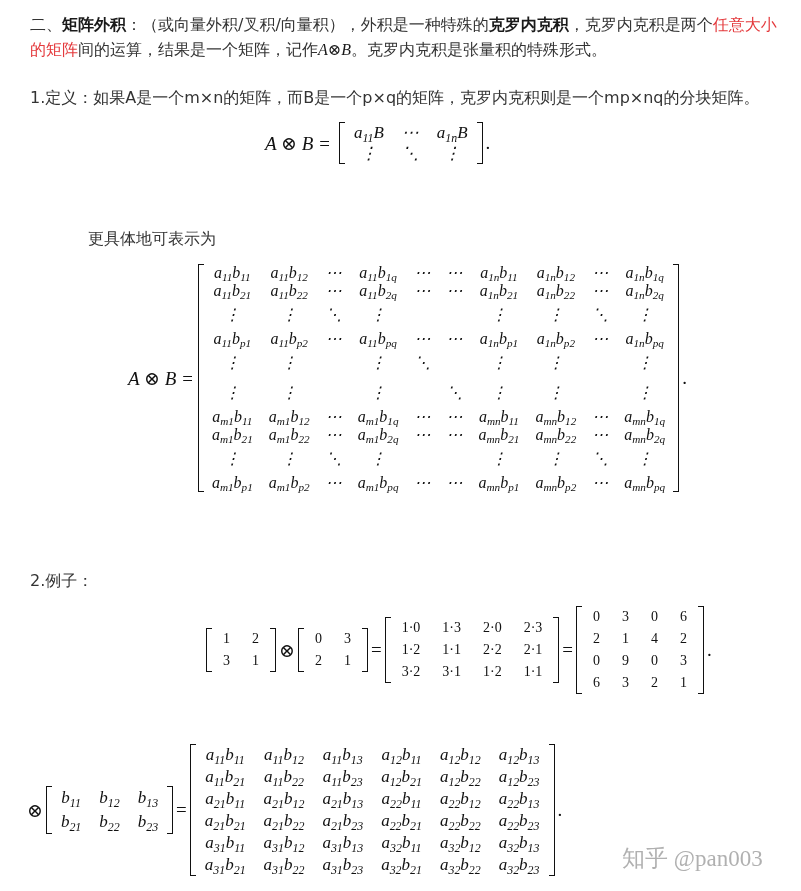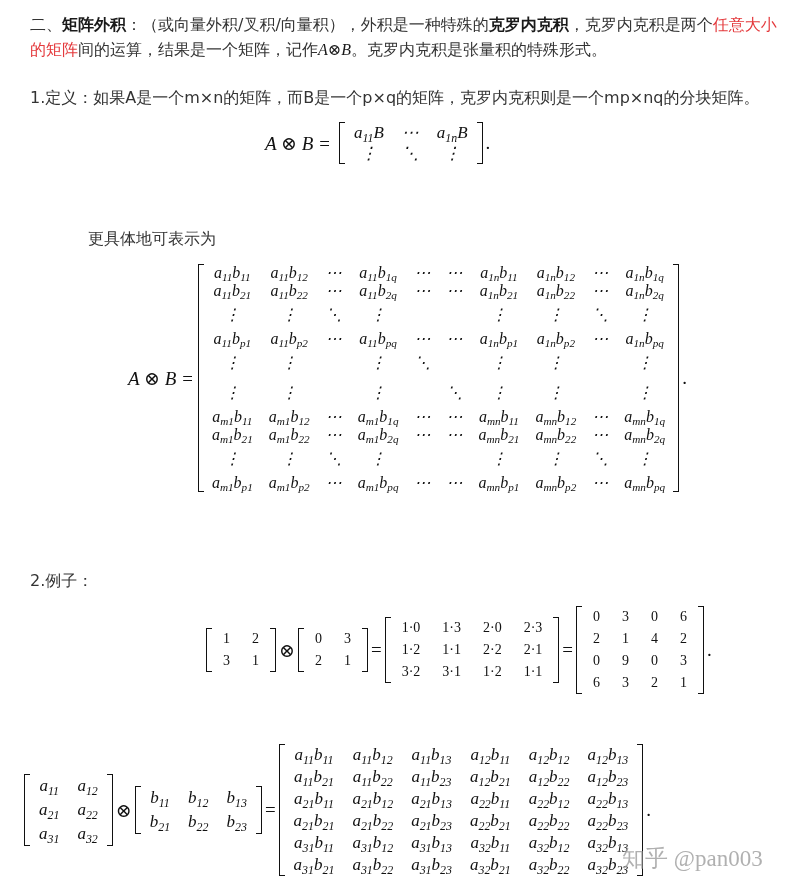--- a/index.html
+++ b/index.html
@@ -275,38 +275,20 @@
             <td>2</td>
             <td>1</td>
           </tr>
     </tbody>
       </table>
   </span>
   <span class="op">.</span>
 </div>
 
 <div class="eq" style="left:24px; top:744px;">
-  <span class="mat">
-    <table>
-      <tbody>
-          <tr style="line-height:24px">
-            <td>a<sub>11</sub></td>
-            <td>a<sub>12</sub></td>
-          </tr>
-      <tr style="line-height:24px">
-            <td>a<sub>21</sub></td>
-            <td>a<sub>22</sub></td>
-          </tr>
-      <tr style="line-height:24px">
-            <td>a<sub>31</sub></td>
-            <td>a<sub>32</sub></td>
-          </tr>
-    </tbody>
-      </table>
-  </span>
   <span class="op">⊗</span>
   <span class="mat">
     <table>
       <tbody>
           <tr style="line-height:24px">
             <td>b<sub>11</sub></td>
             <td>b<sub>12</sub></td>
             <td>b<sub>13</sub></td>
           </tr>
       <tr style="line-height:24px">

